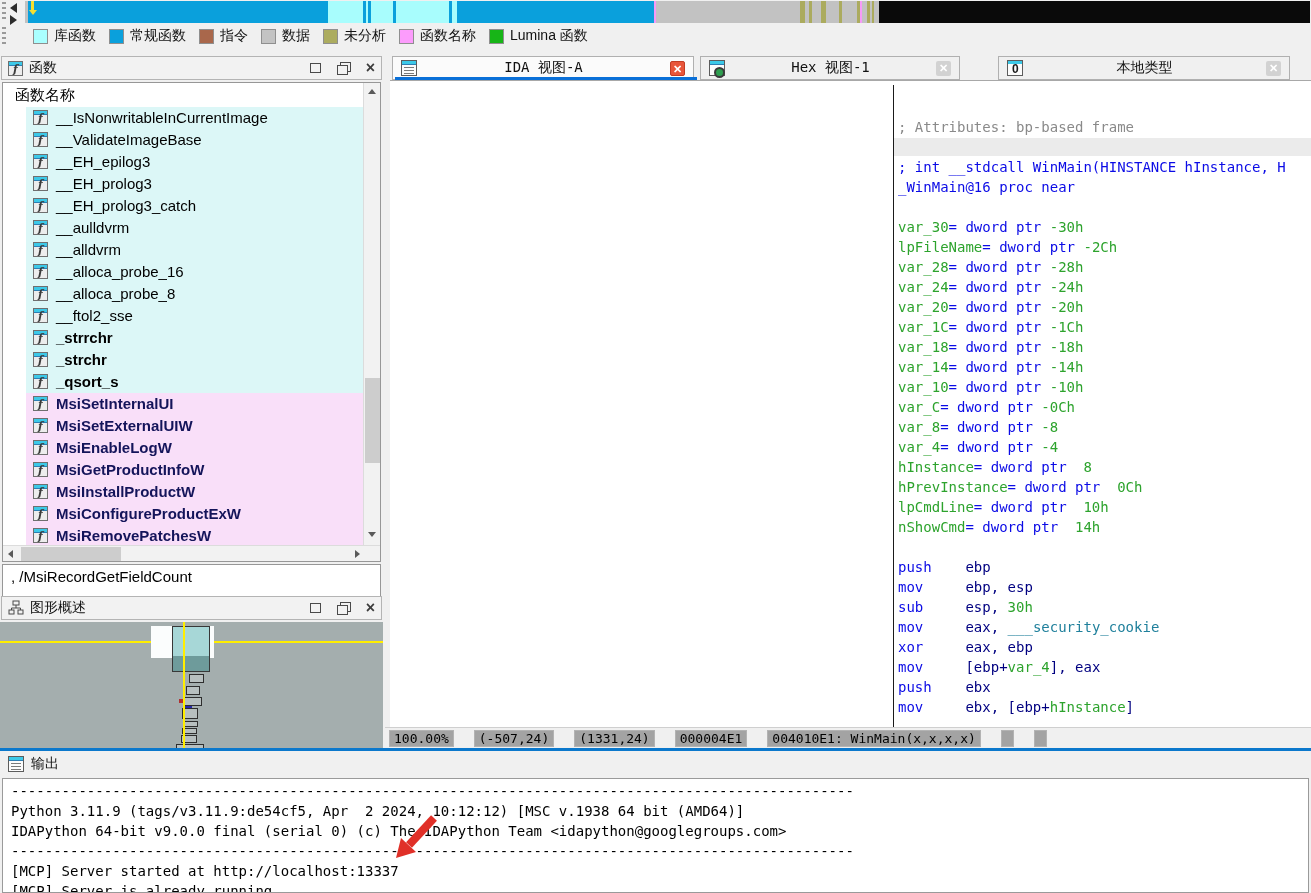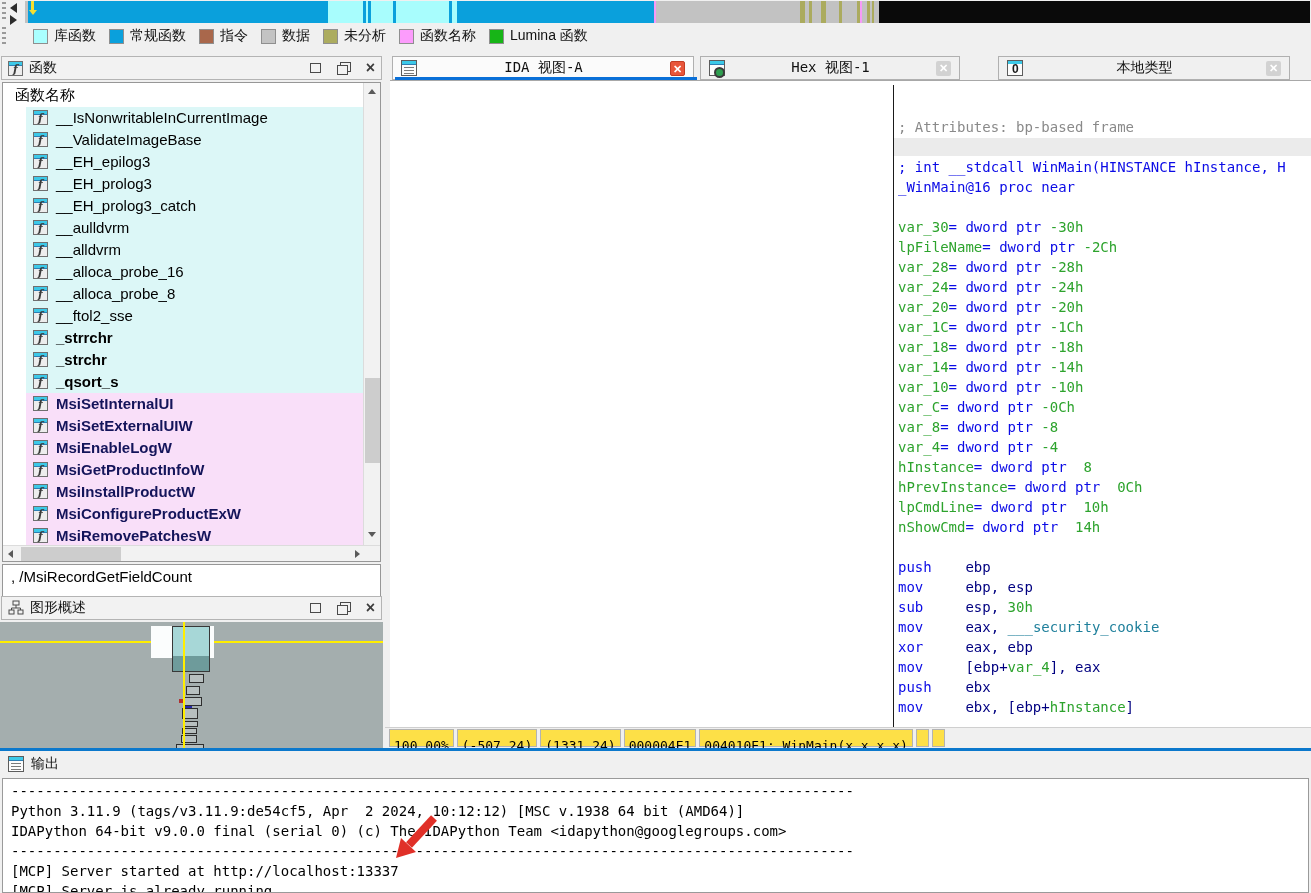--- a/index.html
+++ b/index.html
@@ -90,21 +90,21 @@
 
   
   #codeview { position:absolute; left:390px; top:81px; width:921px; height:646px; background:#fff; overflow:hidden;text-decoration:underline; }
   #node-border { position:absolute; left:503px; top:4px; width:1px; height:642px; background:#1a1a1a; }
   #code-highlight { position:absolute; left:504px; top:57px; width:417px; height:18px; background:#ebebeb; }
   #code { position:absolute; left:508px; top:16px; font-family:"DejaVu Sans Mono",monospace; font-size:14px; line-height:20px; white-space:pre; }
   #code .ln { height:20px; }
 
   
   #statusbar { position:absolute; left:385px; top:727px; width:926px; height:21px; background:#f0f0f0; border-top:1px solid #cfcfcf; display:flex; align-items:center; padding-left:4px; }
-  .status-cell { border:1px solid #b3b3b3; background:#fde047; font-family:"DejaVu Sans Mono",monospace; font-size:13px; color:#000; padding:8px 4px; height:17px; line-height:15px; margin-right:3px; white-space:pre; }
+  .status-cell { border:1px solid #b3b3b3; background:#a3a3a3; font-family:"DejaVu Sans Mono",monospace; font-size:13px; color:#000; padding:0 4px; height:17px; line-height:15px; margin-right:20px; white-space:pre; }
   .status-cell.empty { width:13px; }
 
   
   #output-topline { position:absolute; left:0; top:748px; width:1311px; height:3px; background:#0b78cc; }
   #output-header { position:absolute; left:0; top:751px; width:1311px; height:26px; background:#f0f0f0; display:flex; align-items:center; }
   #output-header .icon-list { margin-left:8px; }
   #output-header .title { margin-left:7px; font-size:14px; color:#111; }
   #output-content { position:absolute; left:2px; top:778px; width:1307px; height:115px; background:#fff; border:1px solid #9a9a9a; overflow:hidden; }
   #output-pre { position:absolute; left:8px; top:2px; font-family:"DejaVu Sans Mono",monospace; font-size:14px; line-height:20px; color:#000; white-space:pre; }
 

